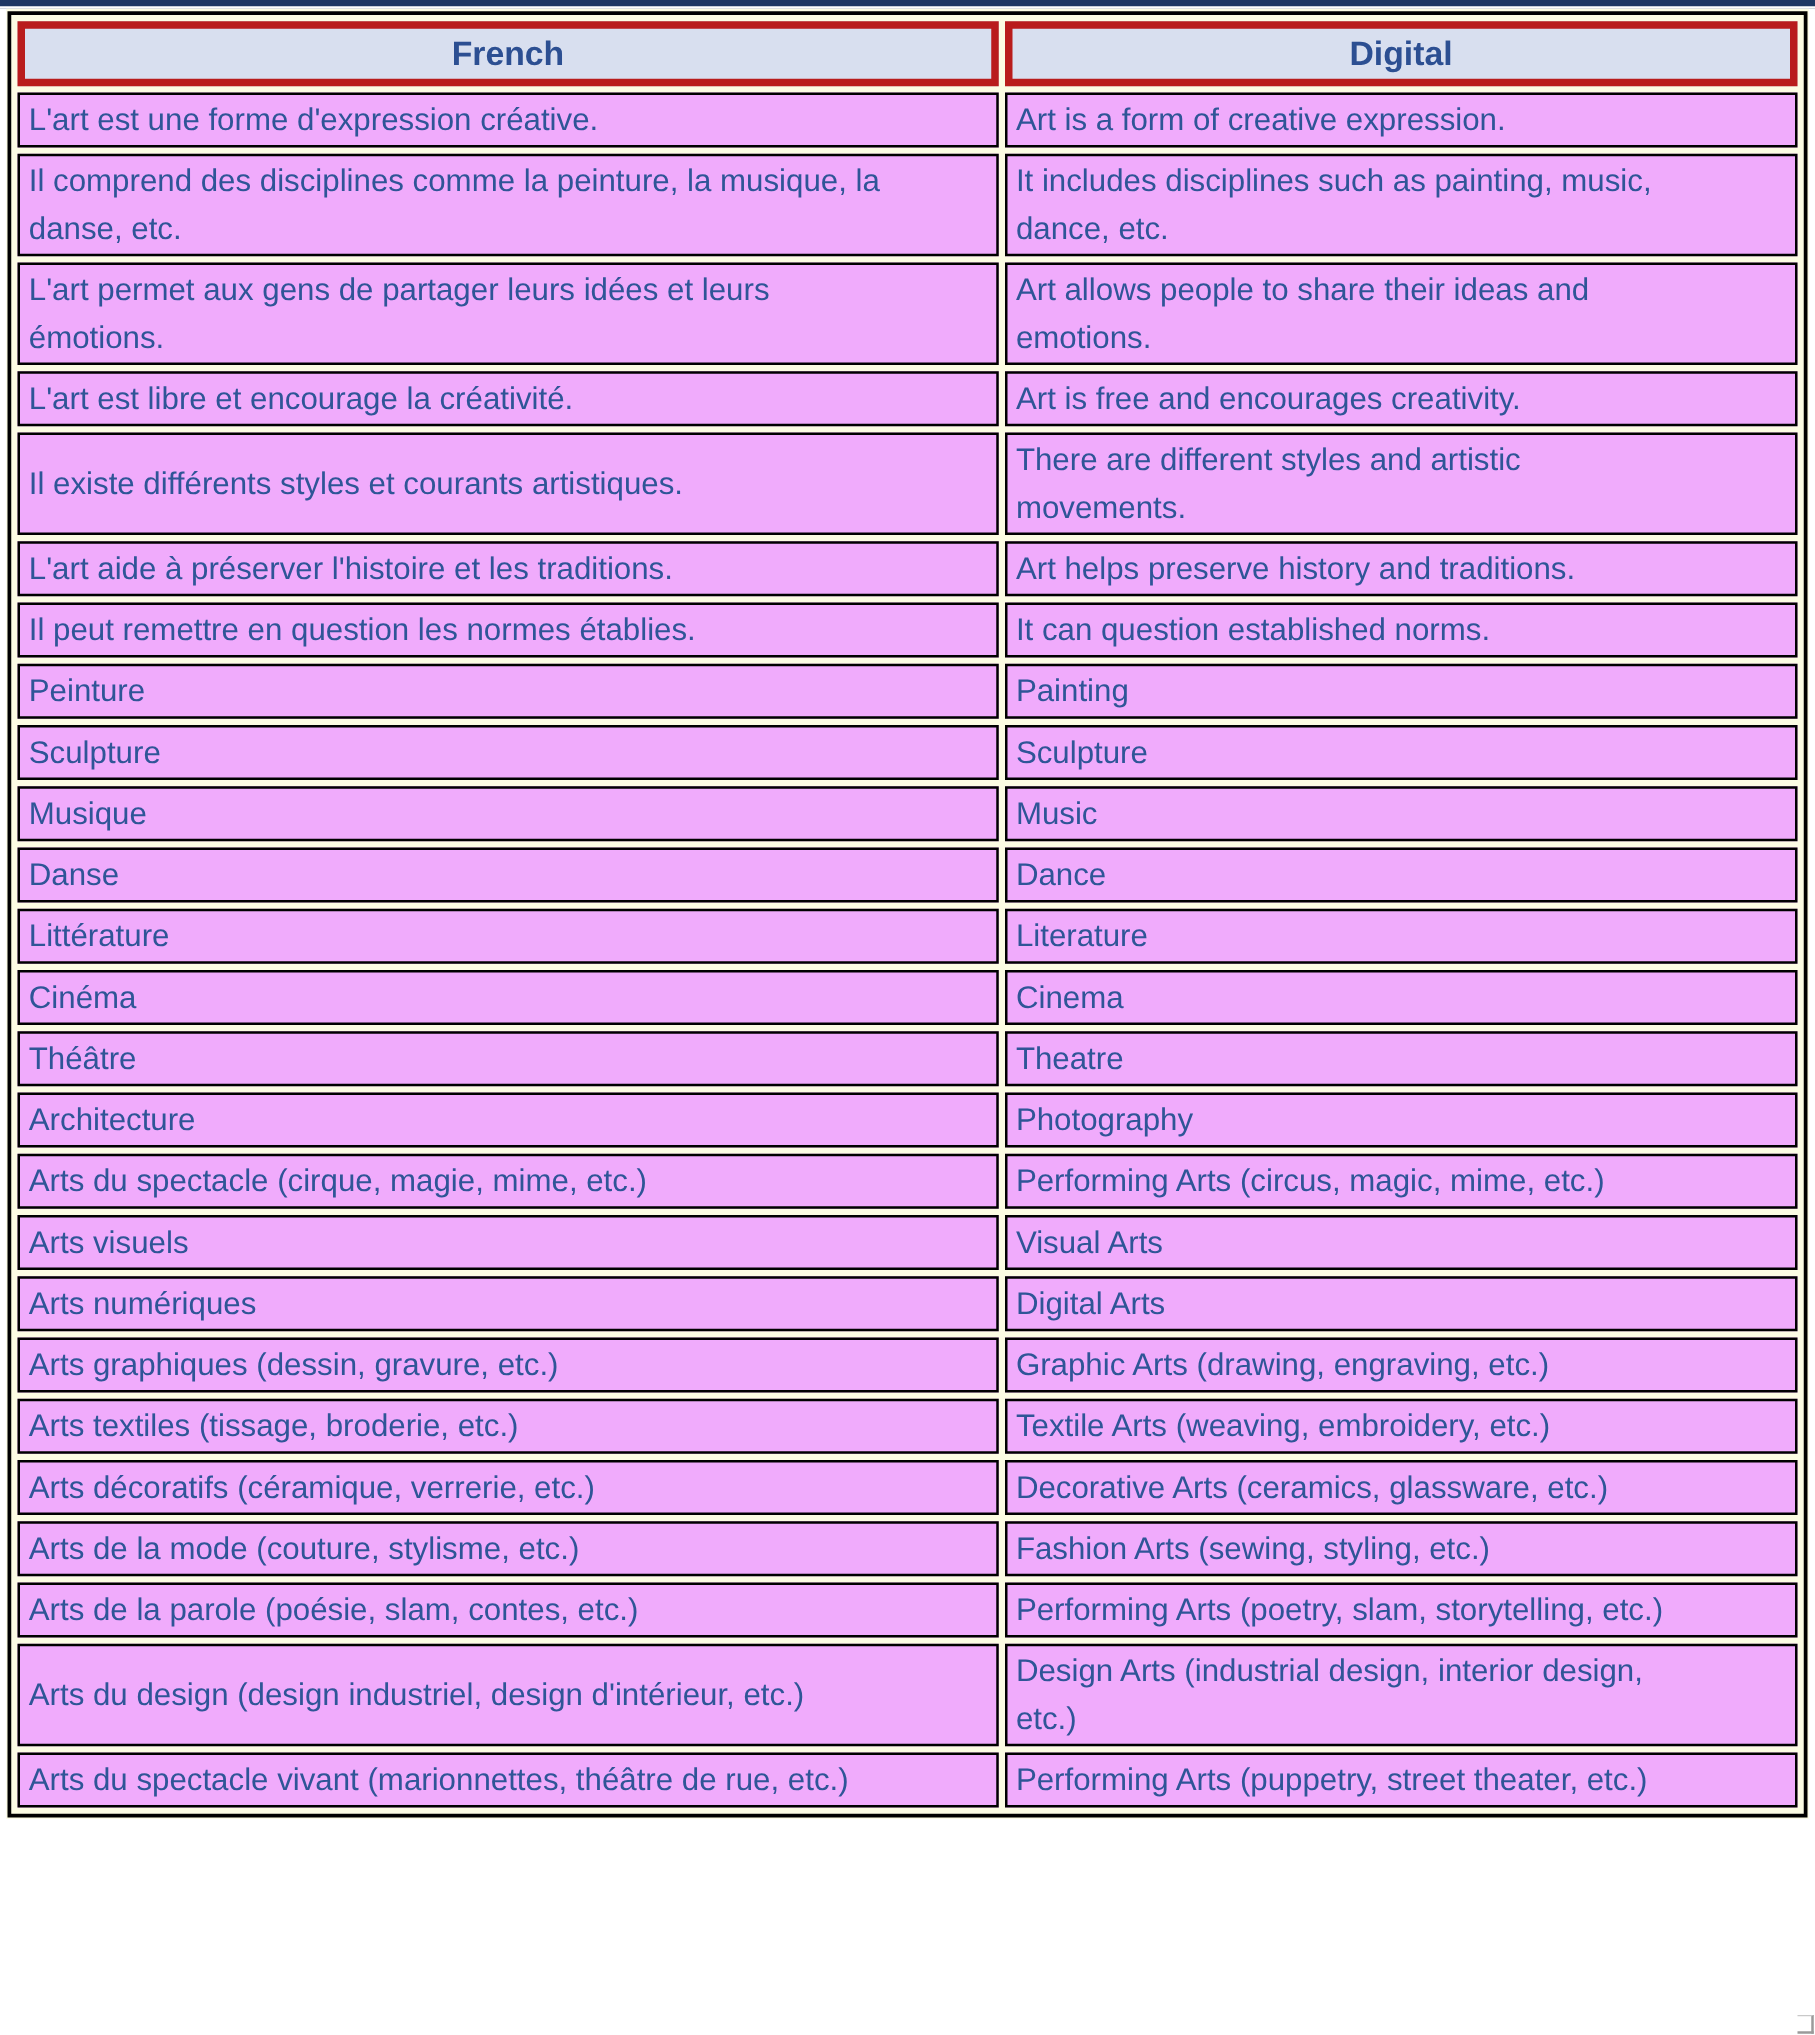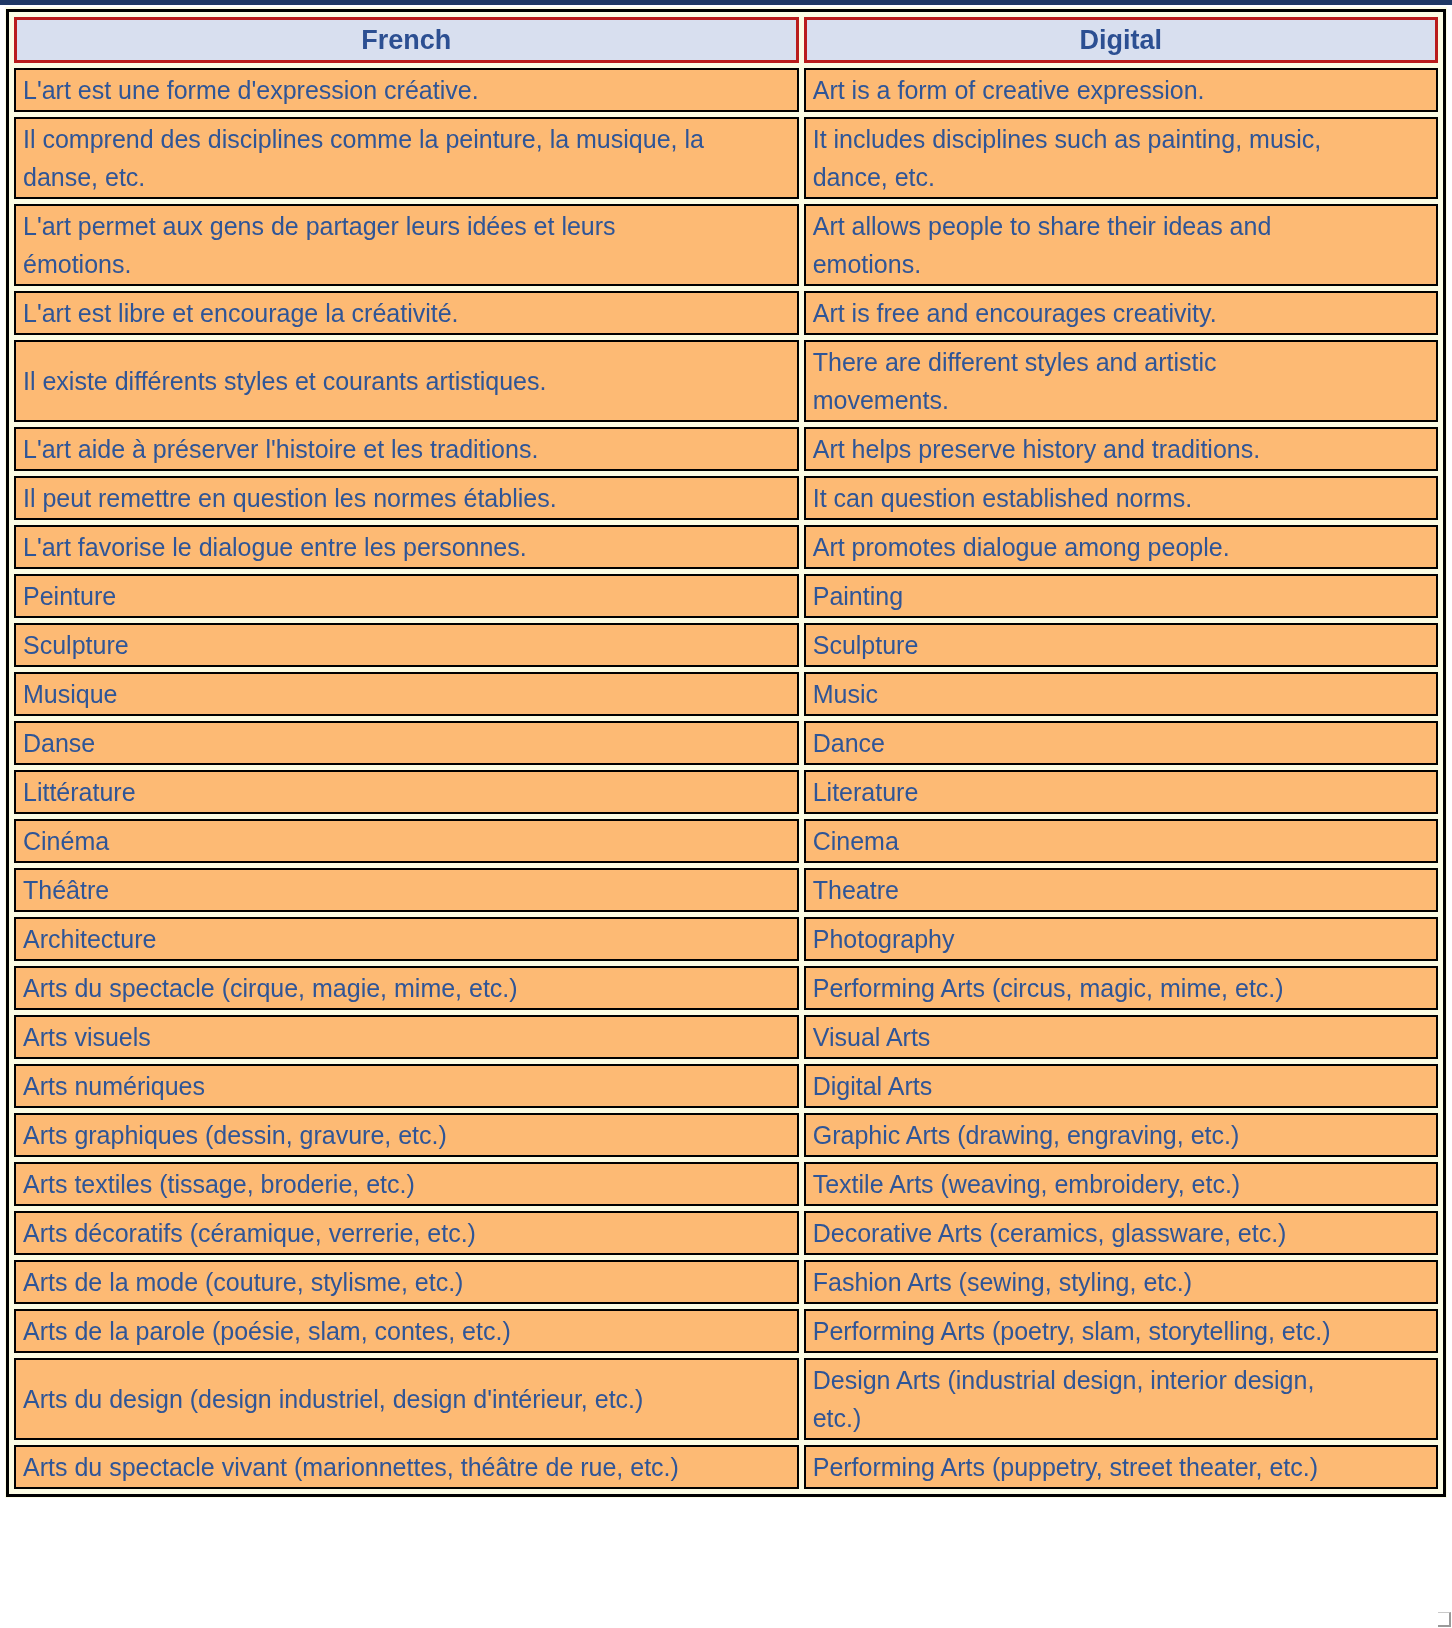--- a/index.html
+++ b/index.html
@@ -29,26 +29,26 @@
     border-spacing: 5px 5px;
     background: #fcfce3;
     table-layout: fixed;
   }
   th.hdr {
     background: #d8dfef;
     color: #2c4f92;
     font-size: 27px;
     font-weight: bold;
     line-height: 38px;
-    border: 3px solid #b91c1c;
+    border: 6px solid #b91c1c;
     padding: 1px 8px;
     text-align: center;
   }
   td.cell {
-    background: #fdba74;
+    background: #f0abfc;
     color: #2f5597;
     font-size: 25px;
     line-height: 38px;
     border: 2px solid #000000;
     padding: 1px 10px 1px 7px;
     vertical-align: middle;
     text-align: left;
     white-space: pre-line;
     overflow: hidden;
   }
@@ -115,24 +115,20 @@
   <tr>
     <td class="cell">L'art aide à préserver l'histoire et les traditions.</td>
     <td class="cell">Art helps preserve history and traditions.</td>
   </tr>
 
   <tr>
     <td class="cell">Il peut remettre en question les normes établies.</td>
     <td class="cell">It can question established norms.</td>
   </tr>
 
-  <tr>
-    <td class="cell">L'art favorise le dialogue entre les personnes.</td>
-    <td class="cell">Art promotes dialogue among people.</td>
-  </tr>
 
   <tr>
     <td class="cell">Peinture</td>
     <td class="cell">Painting</td>
   </tr>
 
   <tr>
     <td class="cell">Sculpture</td>
     <td class="cell">Sculpture</td>
   </tr>

